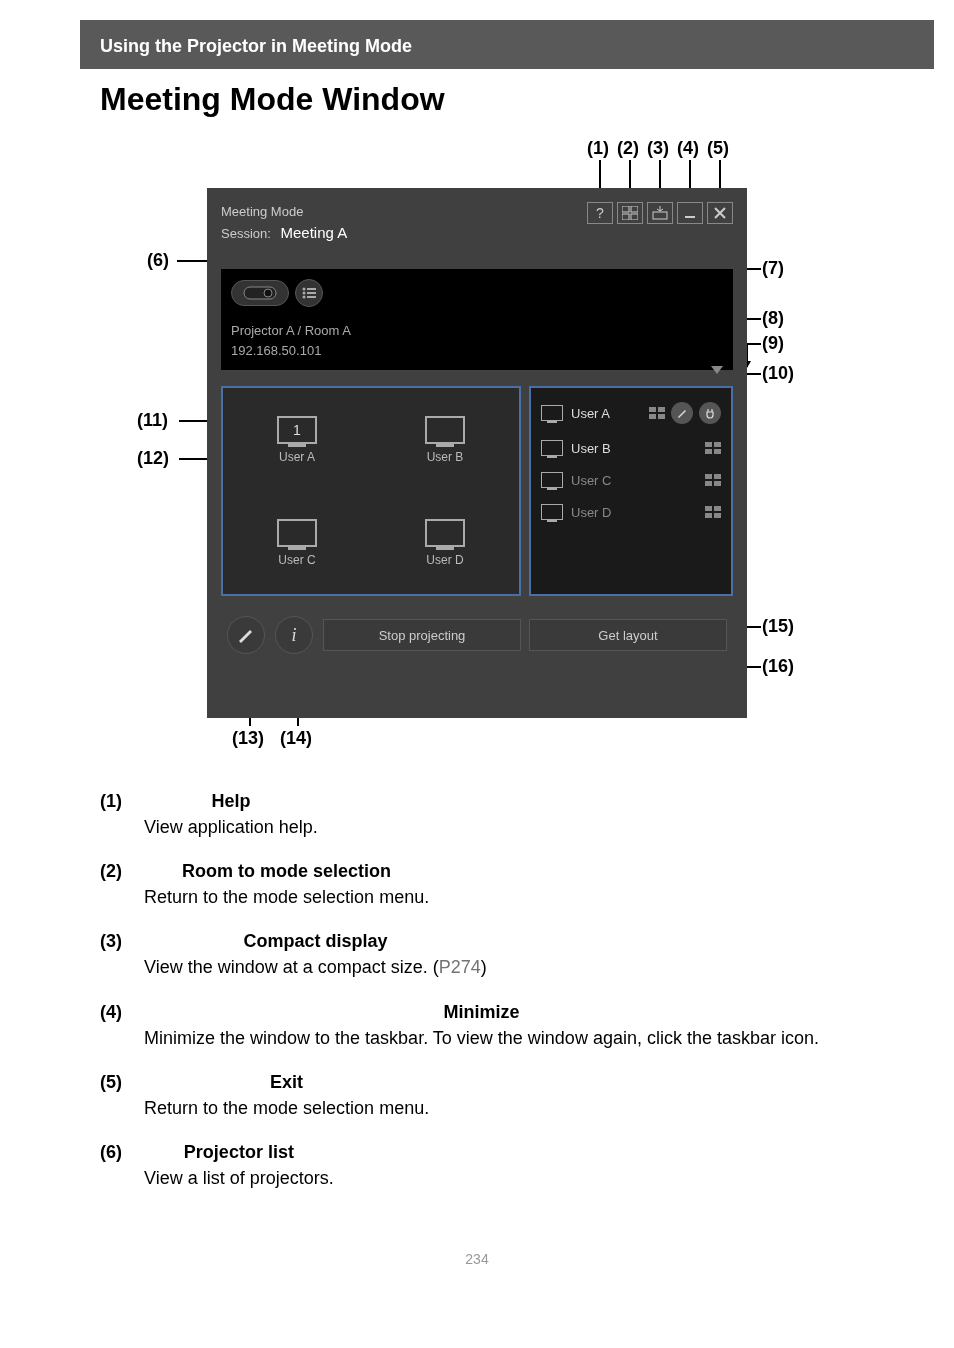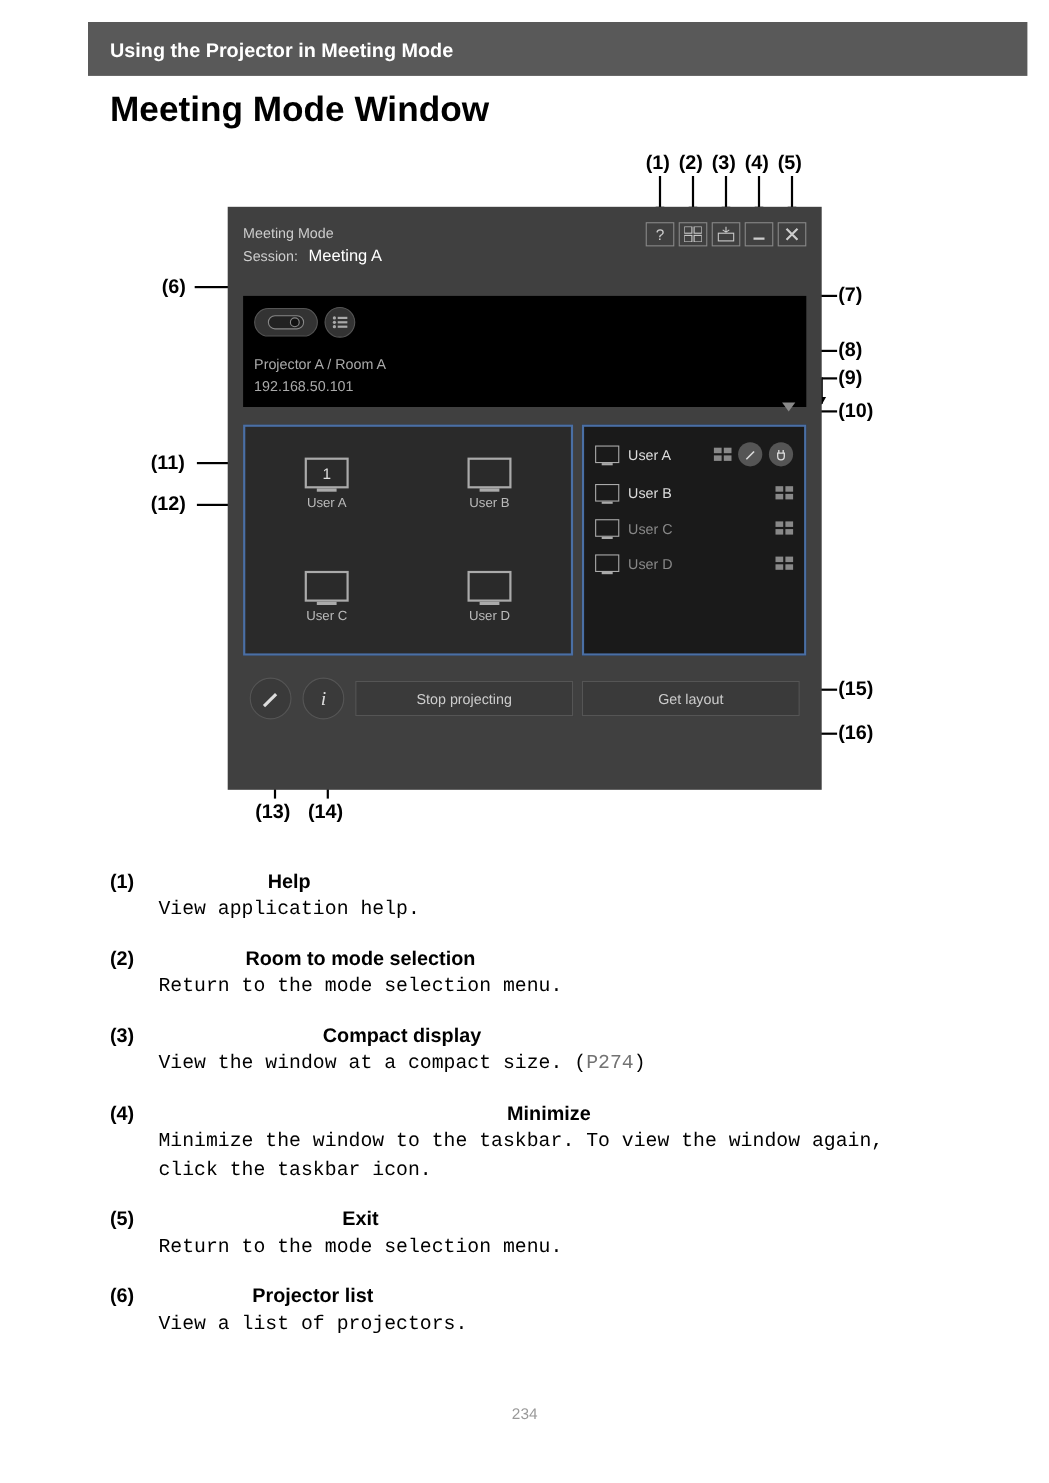--- a/index.html
+++ b/index.html
@@ -190,21 +190,21 @@
 
   
   .desc-list {
     margin: 30px 100px 40px 100px;
     font-size: 18px;
     line-height: 1.45;
   }
   .desc-item { display: flex; margin-bottom: 18px; }
   .desc-num { width: 44px; font-weight: bold; flex-shrink: 0; }
   .desc-body .dt { font-weight: bold; text-align: center; }
-  .desc-body .dd { font-weight: normal; font-family: Liberation Mono, monospace; }
+  .desc-body .dd { font-weight: normal; }
   .link { color: #737373; }
 
   .page-num {
     text-align: center;
     color: #999;
     font-size: 14px;
     padding: 20px 0 30px 0;
   }
 </style>
 </head>

